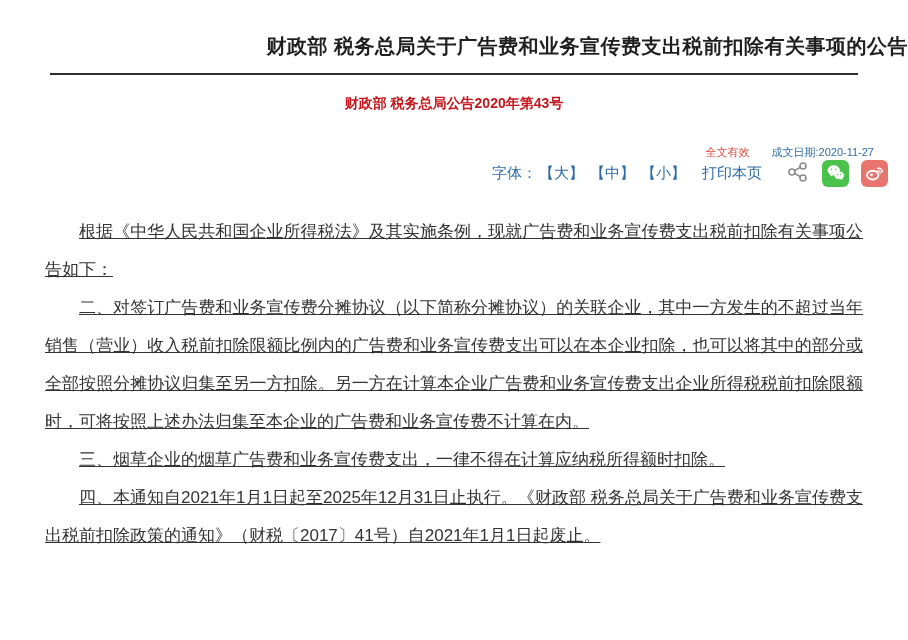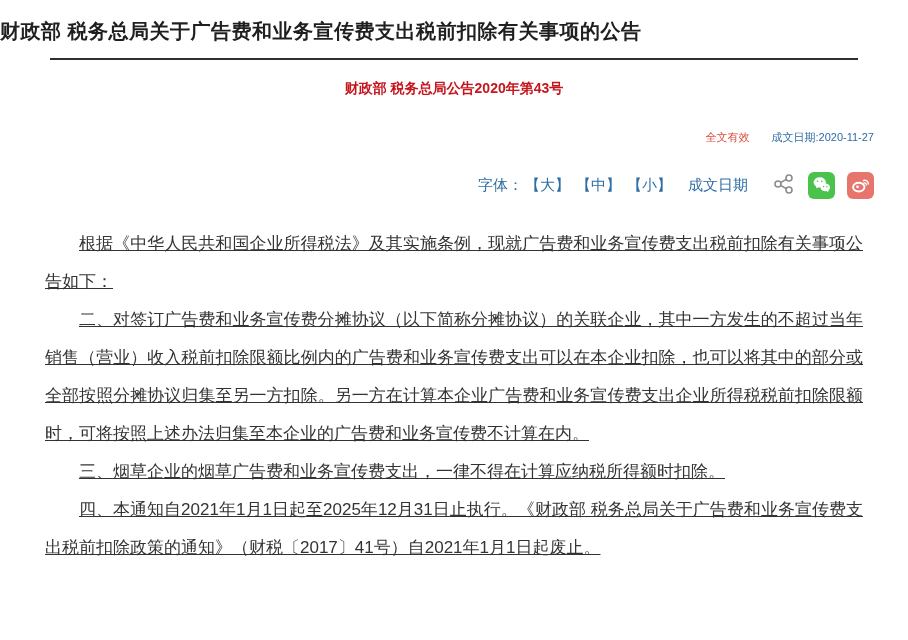--- a/index.html
+++ b/index.html
@@ -7,22 +7,22 @@
   body {
     width: 908px;
     height: 640px;
     font-family: "Liberation Sans", "DejaVu Sans", sans-serif;
     color: #333333;
     overflow: hidden;
   }
   .page { width: 908px; height: 640px; background: #ffffff; }
 
   .title {
-    padding-top: 18px;
-    text-align: left;
+    padding-top: 33px;
+    text-align: right;
     font-size: 20px;
     font-weight: bold;
     color: #1f1f1f;
     letter-spacing: 0.5px;
   }
   .divider {
     width: 808px;
     margin: 13px auto 0 auto;
     border-bottom: 2px solid #2f2f2f;
   }
@@ -37,22 +37,22 @@
   .meta-row {
     margin-top: 32px;
     padding-right: 34px;
     text-align: right;
     font-size: 11px;
   }
   .validity { color: #dd4b40; margin-right: 22px; }
   .date { color: #2e6ca5; }
 
   .toolbar-row {
-    margin-top: 27px;
-    padding-right: 34px;
+    margin-top: 0;
+    padding-right: 20px;
     display: flex;
     justify-content: flex-end;
     align-items: center;
     font-size: 15px;
     color: #2e6ca5;
     gap: 2px;
   }
   .font-label { color: #2e6ca5; }
   .font-btn, .print-btn {
     color: #2e6ca5;
@@ -94,21 +94,21 @@
 
   <div class="meta-row">
     <span class="validity">全文有效</span><span class="date">成文日期:2020-11-27</span>
   </div>
 
   <div class="toolbar-row">
     <span class="font-label">字体：</span>
     <a class="font-btn">【大】</a>
     <a class="font-btn">【中】</a>
     <a class="font-btn">【小】</a>
-    <a class="print-btn">成文日期</a>
+    <a class="print-btn">打印本页</a>
 
     <span class="share-group">
       <span class="icon-btn">
         <span>
           <svg width="24" height="24" viewBox="0 0 24 24" fill="none">
             <circle cx="17" cy="6" r="3" stroke="#8c8c8c" stroke-width="1.6"></circle>
             <circle cx="6" cy="12" r="3" stroke="#8c8c8c" stroke-width="1.6"></circle>
             <circle cx="17" cy="18" r="3" stroke="#8c8c8c" stroke-width="1.6"></circle>
             <line x1="8.6" y1="10.6" x2="14.4" y2="7.3" stroke="#8c8c8c" stroke-width="1.6"></line>
             <line x1="8.6" y1="13.4" x2="14.4" y2="16.7" stroke="#8c8c8c" stroke-width="1.6"></line>

